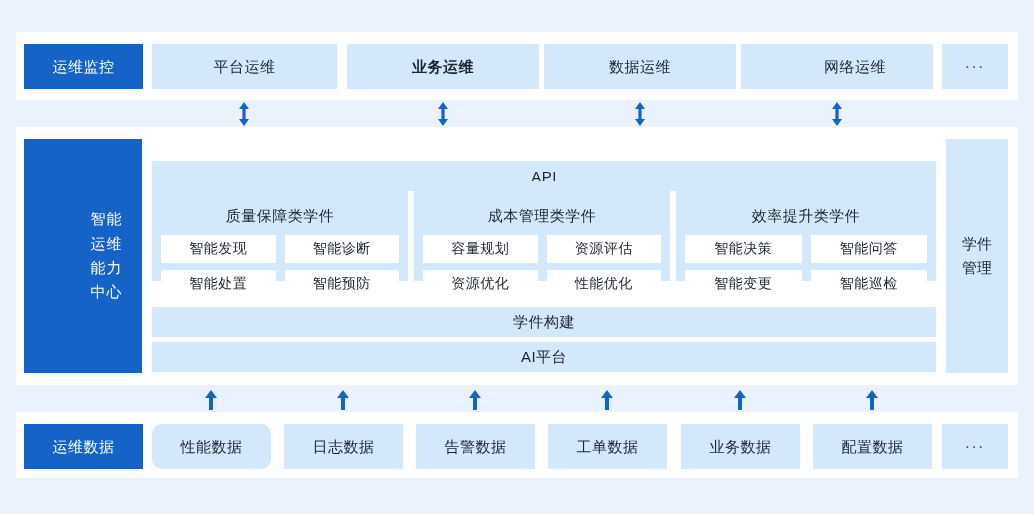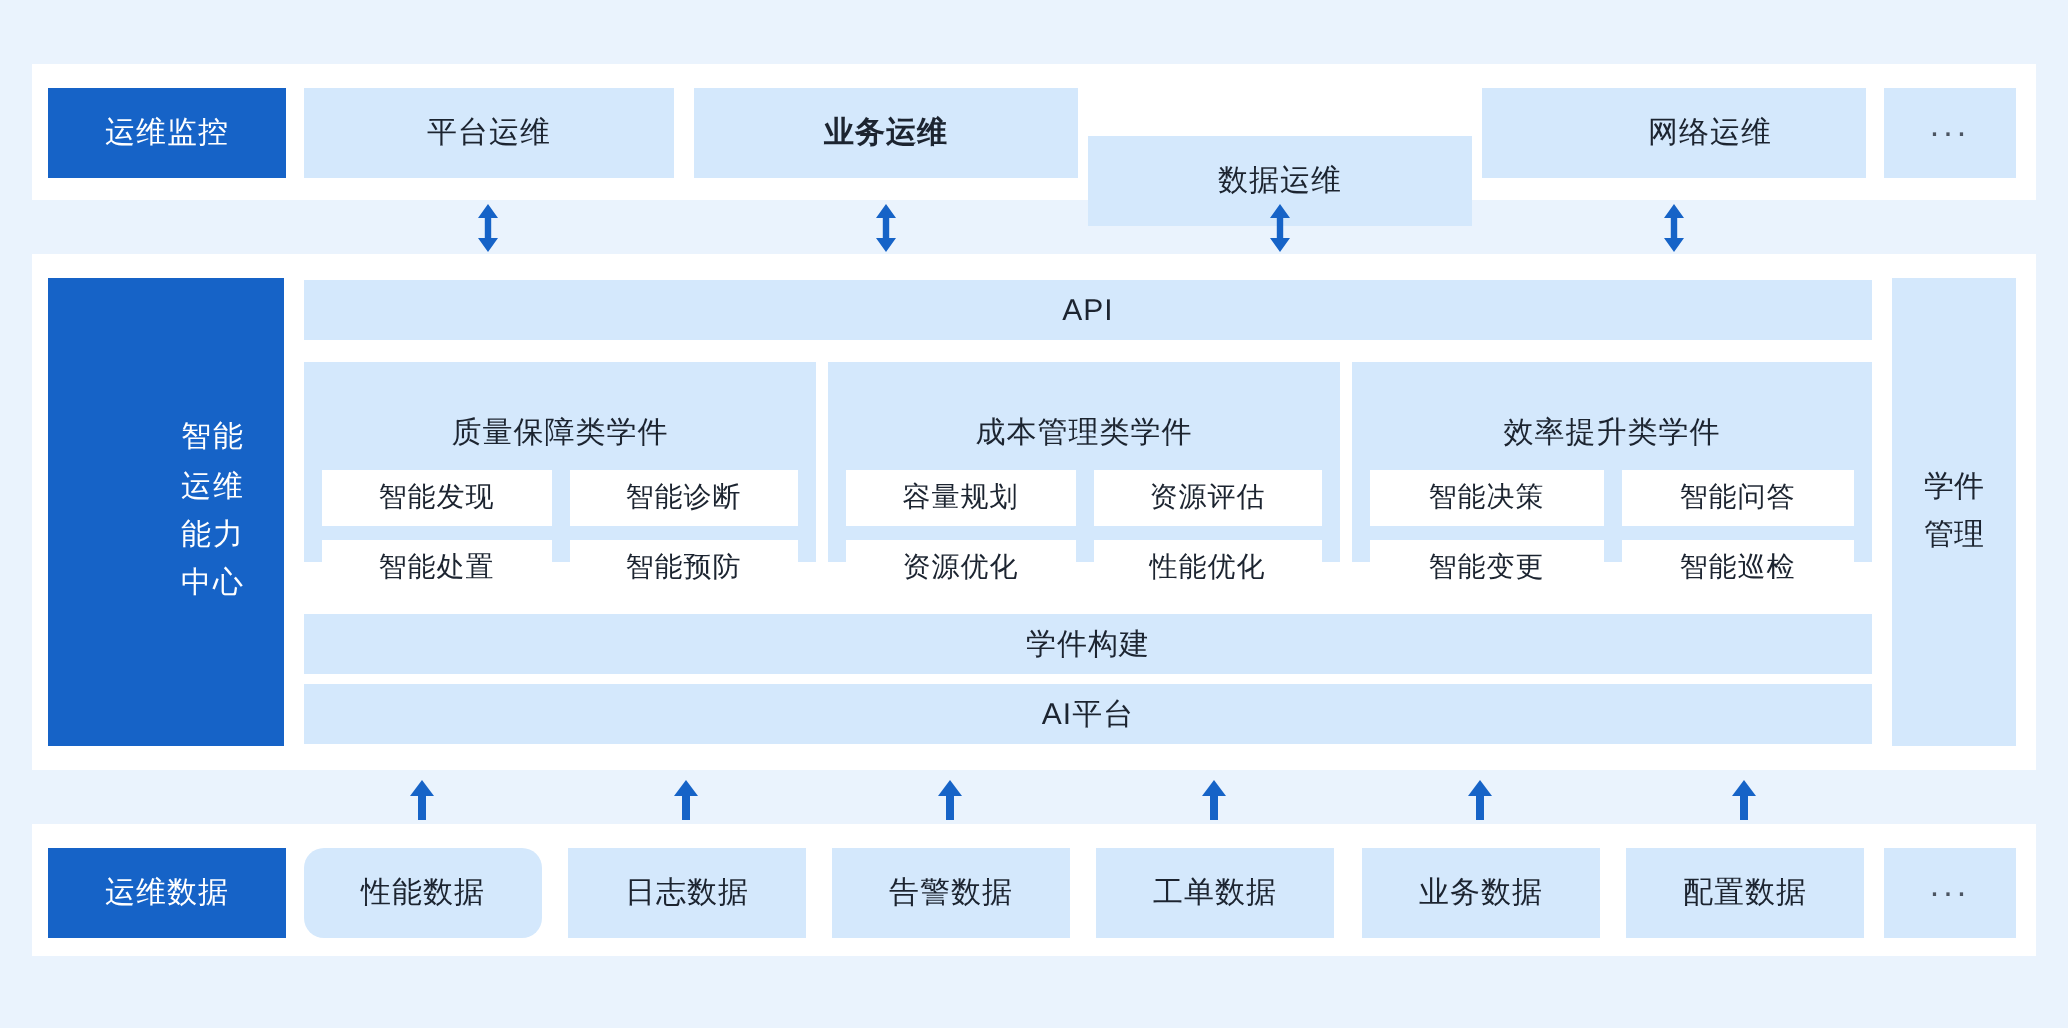--- a/index.html
+++ b/index.html
@@ -102,21 +102,21 @@
     width: 784px;
     height: 30px;
     background: #d4e8fc;
     color: #1c2430;
     font-size: 15px;
     display: flex;
     align-items: center;
     justify-content: center;
     letter-spacing: 0.5px;
   }
-  #bar-api        { top: 140px; }
+  #bar-api        { top: 161px; }
   #bar-build      { top: 307px; }
   #bar-aiplatform { top: 342px; }
 
   
   .group {
     position: absolute;
     top: 181px;
     height: 100px;
     background: #d4e8fc;
     padding-top: 26px;
@@ -165,21 +165,21 @@
 <div id="diagram">
 
   <div class="panel" id="panel-top"></div>
 
   <div class="tile accent top-tile" style="left:24px;  width:119px;">运维监控</div>
 
   <div class="tile top-tile" style="left:152px; width:185px;">平台运维</div>
 
   <div class="tile top-tile" style="left:347px; width:192px;font-weight:bold;">业务运维</div>
 
-  <div class="tile top-tile" style="left:544px; width:192px;margin-top:24px;">数据运维</div>
+  <div class="tile top-tile" style="left:544px; width:192px;">数据运维</div>
 
   <div class="tile top-tile" style="left:741px; width:192px;padding-left:36px;">网络运维</div>
 
   <div class="tile top-tile ellipsis" style="left:942px; width:66px;">...</div>
 
   <div class="arrow arrow-bi" style="left:235px;">
     <svg width="18" height="26" viewBox="0 0 18 26">
         <path d="M9 1 L14 8 L10.6 8 L10.6 18 L14 18 L9 25 L4 18 L7.4 18 L7.4 8 L4 8 Z" fill="#1663c7"></path>
       </svg>
   </div>

